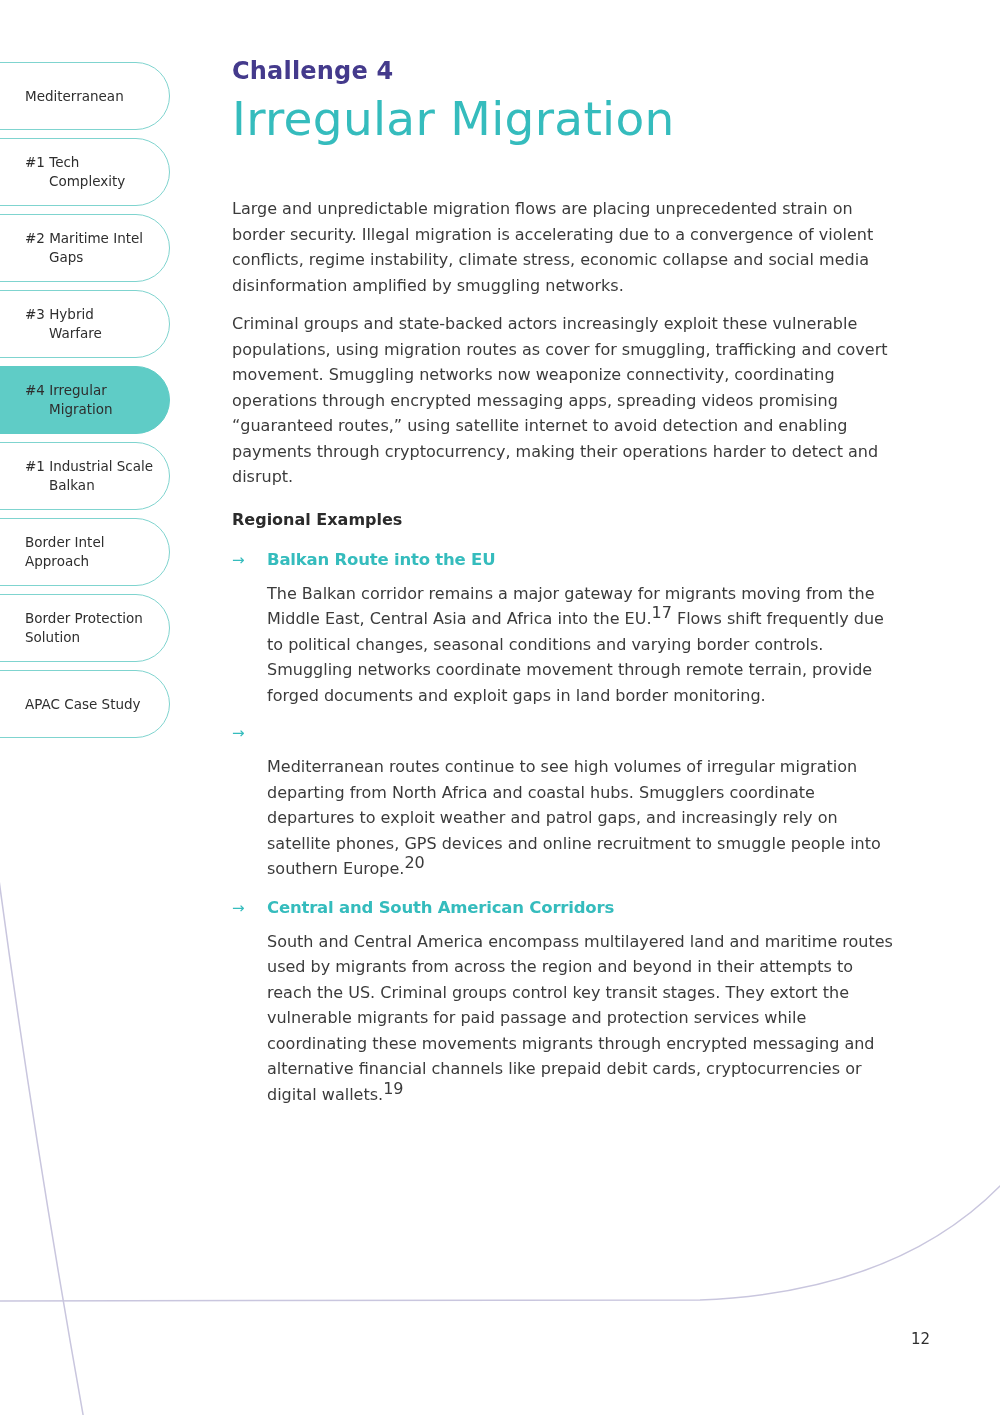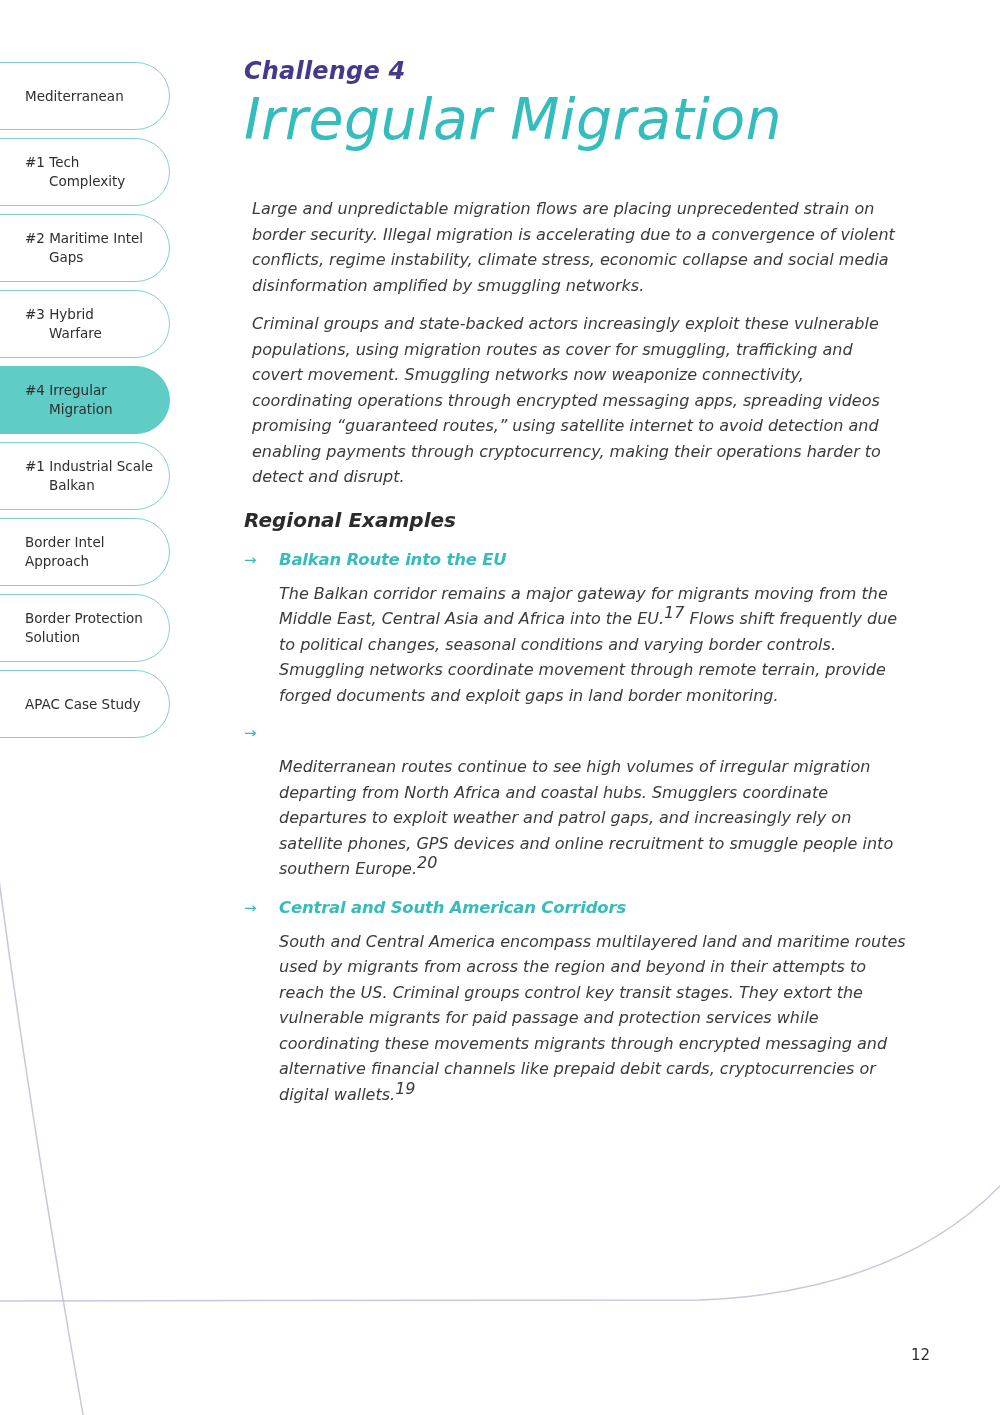--- a/index.html
+++ b/index.html
@@ -18,34 +18,34 @@
     border:1.6px solid var(--teal_light,#7fd4cf); border-radius:34px;
     display:flex; align-items:center; padding-left:68px;
     font-size:13.5px; line-height:19px; color:#2e2e2e; background:#ffffff;
     cursor:pointer;
   }
   .pill .pill-line{display:block;}
   .pill .pill-line.hang{padding-left:24px;}
   .pill.active{background:var(--teal_fill,#5fccc6); border-color:var(--teal_fill,#5fccc6);}
 
   
-  .content{position:absolute; left:244px; top:56px; width:672px;font-style:italic;}
+  .content{position:absolute; left:232px; top:56px; width:672px;}
   .kicker{font-size:24px; line-height:30px; font-weight:bold; color:var(--purple,#443a8c); letter-spacing:0.2px;}
-  .title{margin:6px 0 0; font-size:57px; line-height:54px; font-weight:500; color:var(--teal,#35bcbd); letter-spacing:0.3px;}
+  .title{margin:6px 0 0; font-size:47px; line-height:54px; font-weight:500; color:var(--teal,#35bcbd); letter-spacing:0.3px;}
   .title .title-line{display:block;}
   .intro{margin-top:50px;}
-  .body-p{margin:13px 8px 0; font-size:16px; line-height:25.5px; color:#3b3b3b;}
+  .body-p{margin:13px 0 0; font-size:16px; line-height:25.5px; color:#3b3b3b;}
   .intro .body-p:first-child{margin-top:0;}
-  .regional{margin:17px 0 16px; font-size:20px; line-height:26px; font-weight:bold; color:#2b2b2b;}
+  .regional{margin:17px 0 16px; font-size:16px; line-height:26px; font-weight:bold; color:#2b2b2b;}
   .section{margin-top:15px;}
   .sec-head{display:flex; align-items:baseline; font-size:16.5px; line-height:21px; font-weight:bold; color:var(--teal,#35bcbd); letter-spacing:-0.2px;}
   .sec-head .arrow{flex:0 0 35px; font-weight:normal; font-size:15px; letter-spacing:0; color:var(--teal,#35bcbd);}
   .sec-body{margin:10px 0 0 35px; max-width:630px; font-size:16px; line-height:25.5px; color:#3b3b3b;}
   .sec-body sup{font-size:16px; line-height:0;}
-  .page-number{position:absolute; right:70px; top:1330px; font-size:15px; color:#2e2e2e;margin-top:16px;}
+  .page-number{position:absolute; right:70px; top:1330px; font-size:15px; color:#2e2e2e;}
 </style>
 </head>
 <body>
 
 <div class="page">
 
   <svg class="deco" viewBox="0 0 1000 1415" xmlns="http://www.w3.org/2000/svg">
     <path d="M -1 880 Q 34 1140 84 1420" fill="none" stroke="#c9c6de" stroke-width="1.5"></path>
     <path d="M -2 1301 C 250 1300 520 1302 700 1300 C 845 1294 940 1248 1002 1184" fill="none" stroke="#c9c6de" stroke-width="1.5"></path>
   </svg>

